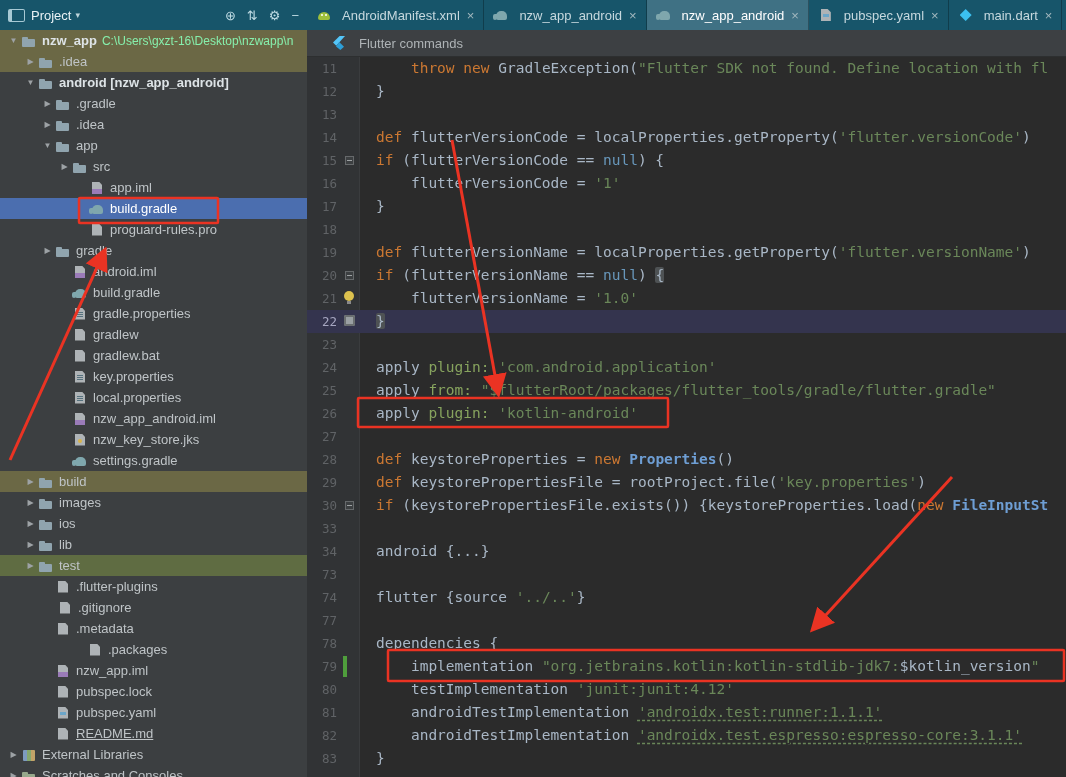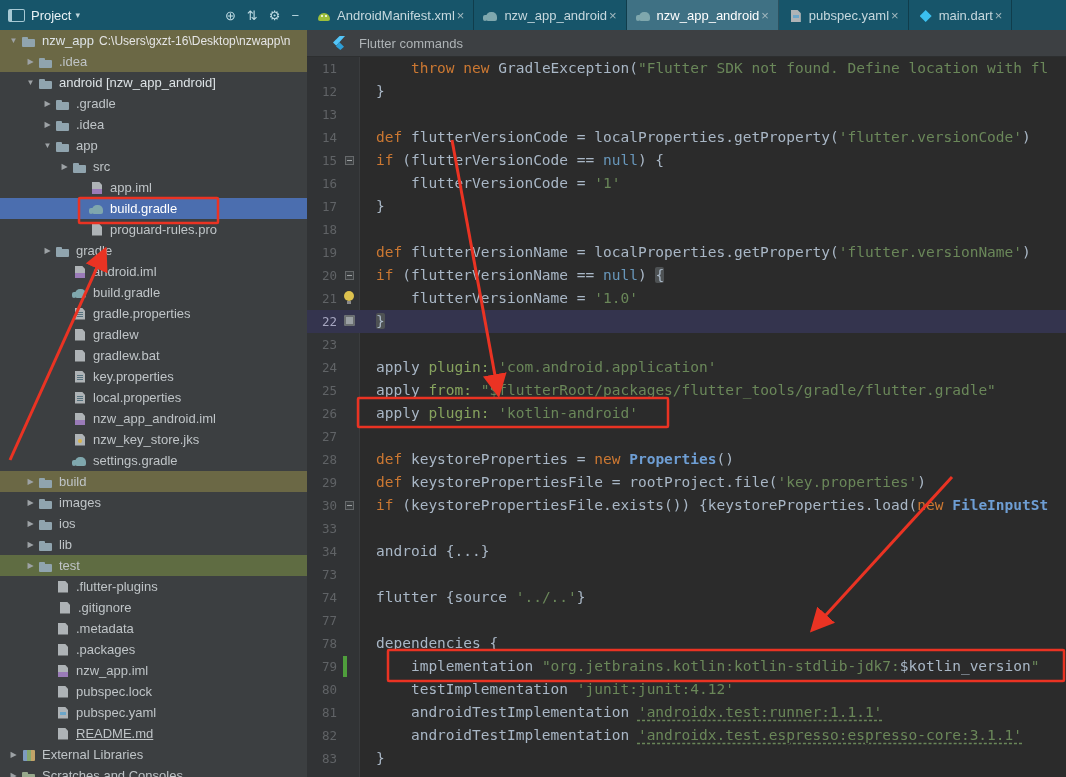--- a/index.html
+++ b/index.html
@@ -9,36 +9,36 @@
   
   .topbar{position:absolute;left:0;top:0;width:1066px;height:30px;background:#17556a;display:flex;z-index:2}
   .proj-header{width:307px;flex:none;display:flex;align-items:center;padding:0 8px;box-sizing:border-box}
   .panel-icon{width:12px;height:11px;border:1px solid #a7c9d4;border-left-width:4px;border-radius:2px;margin-right:6px}
   .proj-title{font-size:13px;color:#e9f2f5}
   .proj-chevron{font-size:9px;color:#bcd4db;margin-left:4px}
   .proj-tools{margin-left:auto;display:flex;gap:11px;align-items:center}
   .hicon{font-size:13px;color:#bfdbe4;cursor:default;line-height:1}
 
   .tabsbar{flex:1;display:flex;align-items:stretch;overflow:hidden}
-  .tab{display:flex;align-items:flex-start;padding:8px 9px;font-size:13px;color:#c6d8de;
+  .tab{display:flex;align-items:center;padding:8px 9px;gap:5px;font-size:13px;color:#c6d8de;
        border-right:1px solid rgba(0,0,0,.28);cursor:default;height:100%;box-sizing:border-box}
   .tab.sel{background:#3f7184;color:#fff}
   .tab-label{white-space:nowrap}
   .tab-close{color:#a3b8bf;font-size:13px;margin-left:2px}
 
   
   .sidebar{position:absolute;left:0;top:30px;width:307px;height:747px;background:#3c3f41;overflow:hidden;z-index:1}
   .trow{height:21px;display:flex;align-items:center;font-size:13px;color:#bfc4c7;white-space:nowrap;box-sizing:border-box}
   .trow.bg-olive{background:#6b6845}
   .trow.bg-green{background:#5f6c42}
   .trow.tsel{background:#4b6eaf;color:#fff}
-  .trow.bold .tlabel{font-weight:normal;color:#dde3e6}
+  .trow.bold .tlabel{font-weight:bold;color:#dde3e6}
   .trow.tsel .tlabel{color:#fff}
   .twisty{width:15px;flex:none;font-size:8px;color:#9da2a5;text-align:center}
-  .tpath{color:#e5e5e5;margin-left:5px;font-size:12px}
+  .tpath{color:#86efac;margin-left:5px;font-size:12px}
 
   
   .ico{width:16px;height:16px;margin-right:5px;position:relative;flex:none;display:inline-block}
   .ico.folder::before,.ico.scratch::before{content:"";position:absolute;left:1px;top:6px;width:13px;height:8px;background:#90a4ae;border-radius:1px}
   .ico.folder::after,.ico.scratch::after{content:"";position:absolute;left:1px;top:4px;width:6px;height:3px;background:#90a4ae;border-radius:1px 1px 0 0}
   .ico.scratch::before,.ico.scratch::after{background:#97a98c}
   .ico.gradle::before{content:"";position:absolute;left:3px;top:4px;width:11px;height:9px;background:#7fa7ad;border-radius:5px 5px 2px 2px}
   .ico.gradle::after{content:"";position:absolute;left:0;top:7px;width:4px;height:6px;background:#7fa7ad;border-radius:2px 0 2px 2px}
   .ico.file::before,.ico.iml::before,.ico.props::before,.ico.jks::before,.ico.yaml::before{
       content:"";position:absolute;left:3px;top:2px;width:10px;height:12px;background:#aeb3b6;
@@ -334,21 +334,21 @@
     <span class="tpath"></span>
   </div>
 
   <div class="trow" style="padding-left: 40px; text-align: center;">
     <span class="twisty"></span>
     <span class="ico file"></span>
     <span class="tlabel">.metadata</span>
     <span class="tpath"></span>
   </div>
 
-  <div class="trow" style="padding-left: 40px;">
+  <div class="trow" style="padding-left: 40px; margin-left: 32px;">
     <span class="twisty"></span>
     <span class="ico file"></span>
     <span class="tlabel">.packages</span>
     <span class="tpath"></span>
   </div>
 
   <div class="trow" style="padding-left: 40px;">
     <span class="twisty"></span>
     <span class="ico iml"></span>
     <span class="tlabel">nzw_app.iml</span>

